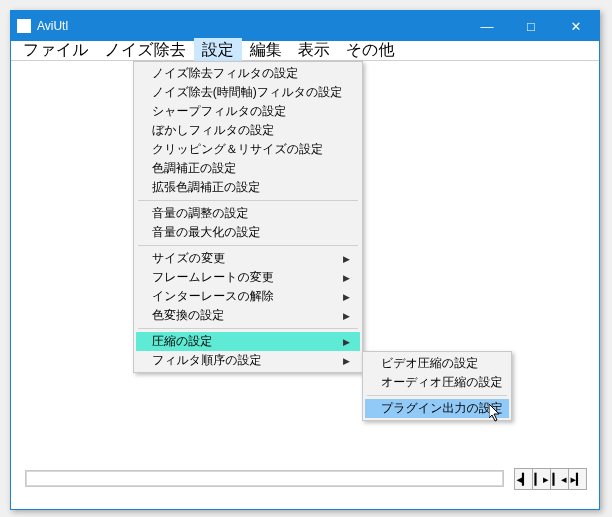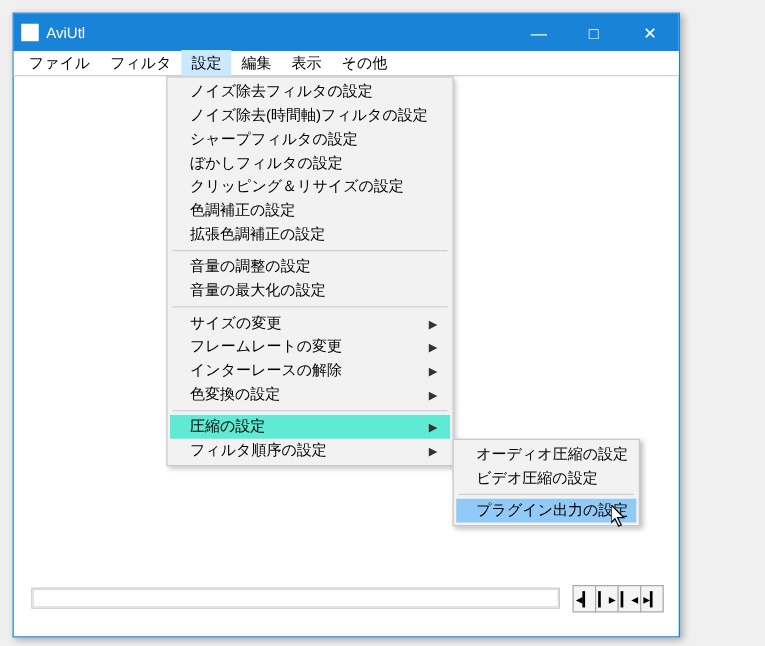--- a/index.html
+++ b/index.html
@@ -1,23 +1,23 @@
 <!DOCTYPE html>
 <html><head>
 <meta charset="utf-8">
 <style>
 * { box-sizing: border-box; margin: 0; padding: 0; font-family: "Meiryo", "MS Gothic", sans-serif; }
 body { background: #f0f0f0; padding: 10px; }
-.window { width: 534px; height: 500px; background: #fff; border: 1px solid #1883d7; box-shadow: 2px 2px 6px rgba(0,0,0,0.3); position: relative; }
+.window { width: 590px; height: 500px; background: #fff; border: 1px solid #1883d7; box-shadow: 2px 2px 6px rgba(0,0,0,0.3); position: relative; }
 .titlebar { height: 30px; background: #1883d7; color: #fff; display: flex; align-items: center; padding-left: 6px; font-size: 12px; }
 .titlebar .app-icon { width: 14px; height: 14px; background: #fff; margin-right: 6px; }
 .titlebar .spacer { flex: 1; }
 .titlebar .winbtn { width: 44px; height: 30px; display: flex; align-items: center; justify-content: center; color: #fff; font-size: 13px; }
 .titlebar .winbtn.close { width: 46px; }
-.menubar { height: 20px; background: #fff; border-bottom: 1px solid #d0d0d0; display: flex; align-items: center; font-size: 12px; padding-left: 4px; }
+.menubar { height: 20px; background: #fff; border-bottom: 1px solid #d0d0d0; display: flex; align-items: center; font-size: 16px; padding-left: 4px; }
 .menubar .menuitem { padding: 2px 8px; cursor: default; }
 .menubar .menuitem.open { background: #cce8ff; }
 .dropdown { position: absolute; top: 50px; left: 122px; width: 230px; background: #f2f2f2; border: 1px solid #c8c8c8; box-shadow: 2px 2px 4px rgba(0,0,0,0.25); padding: 2px; font-size: 12px; text-align: right; }
 .dropdown .mi { height: 19px; display: flex; align-items: center; padding-left: 16px; position: relative; cursor: default; }
 .dropdown .mi.hl { background: #5eead4; }
 .dropdown .mi .arrow { position: absolute; right: 10px; font-size: 9px; color: #333; }
 .dropdown .sep { height: 1px; background: #d0d0d0; margin: 3px 2px; }
 .submenu { position: absolute; top: 340px; left: 351px; width: 150px; background: #f2f2f2; border: 1px solid #c8c8c8; box-shadow: 2px 2px 4px rgba(0,0,0,0.25); padding: 2px; font-size: 12px; }
 .submenu .mi { height: 19px; display: flex; align-items: center; padding-left: 16px; cursor: default; }
 .submenu .mi.hl { background: #91c9f7; }
@@ -43,21 +43,21 @@
     <div class="winbtn">
         <span>□</span>
       </div>
     <div class="winbtn close">
         <span>✕</span>
       </div>
   </div>
 
   <div class="menubar" id="menubar">
       <div class="menuitem">ファイル</div>
-      <div class="menuitem">フィルタ</div>
+      <div class="menuitem">ノイズ除去</div>
       <div class="menuitem open">設定</div>
       <div class="menuitem">編集</div>
       <div class="menuitem">表示</div>
       <div class="menuitem">その他</div>
     </div>
 
   <div class="content-area">
     <div class="scroll-track">
       <div class="scroll-thumb"></div>
     </div>
@@ -91,22 +91,22 @@
       <div class="sep"></div>
       <div class="mi">サイズの変更<span class="arrow">▶</span></div>
       <div class="mi">フレームレートの変更<span class="arrow">▶</span></div>
       <div class="mi">インターレースの解除<span class="arrow">▶</span></div>
       <div class="mi">色変換の設定<span class="arrow">▶</span></div>
       <div class="sep"></div>
       <div class="mi hl">圧縮の設定<span class="arrow">▶</span></div>
       <div class="mi">フィルタ順序の設定<span class="arrow">▶</span></div>
     </div>
   <div class="submenu" id="submenu">
+      <div class="mi">ビデオ圧縮の設定</div>
       <div class="mi">オーディオ圧縮の設定</div>
-      <div class="mi">ビデオ圧縮の設定</div>
       <div class="sep"></div>
       <div class="mi hl">プラグイン出力の設定</div>
     </div>
 
   <svg class="cursor-img" width="16" height="20">
     <path d="M0,0 L0,14 L3,11 L6,17 L8,16 L5,10 L10,10 Z" fill="#fff" stroke="#000" stroke-width="1"></path>
   </svg>
 </div>
 
 </body></html>

